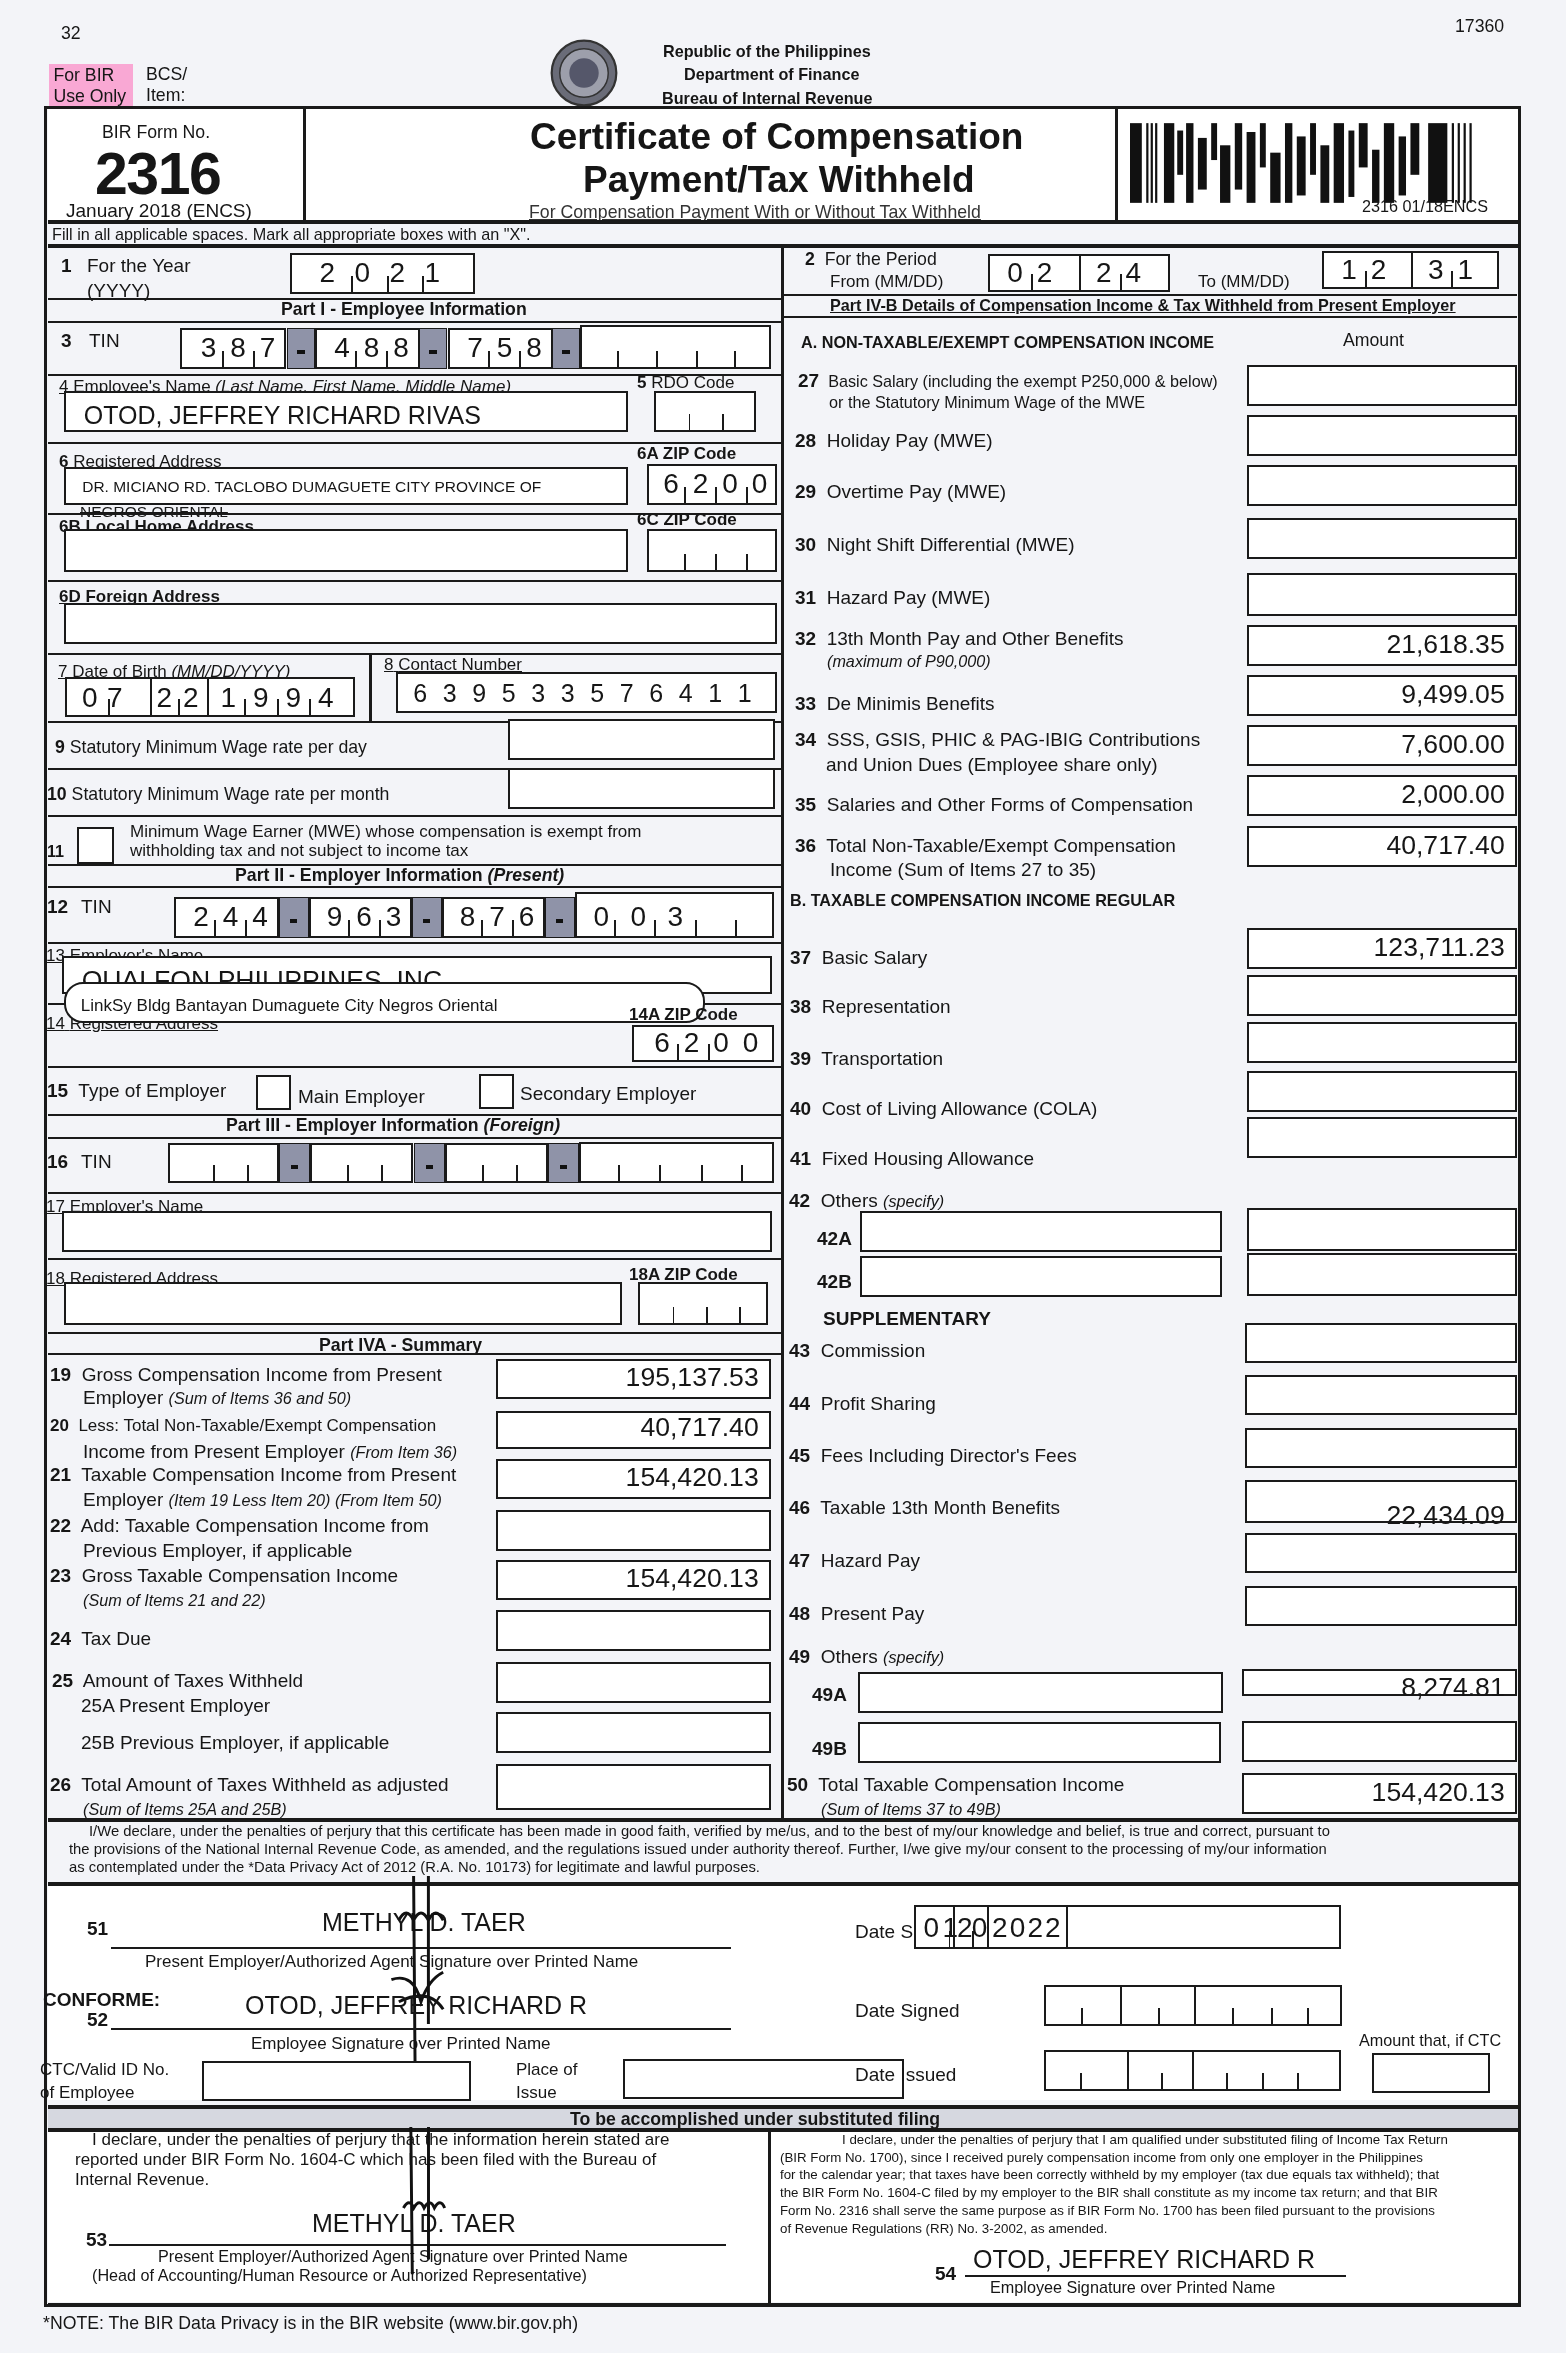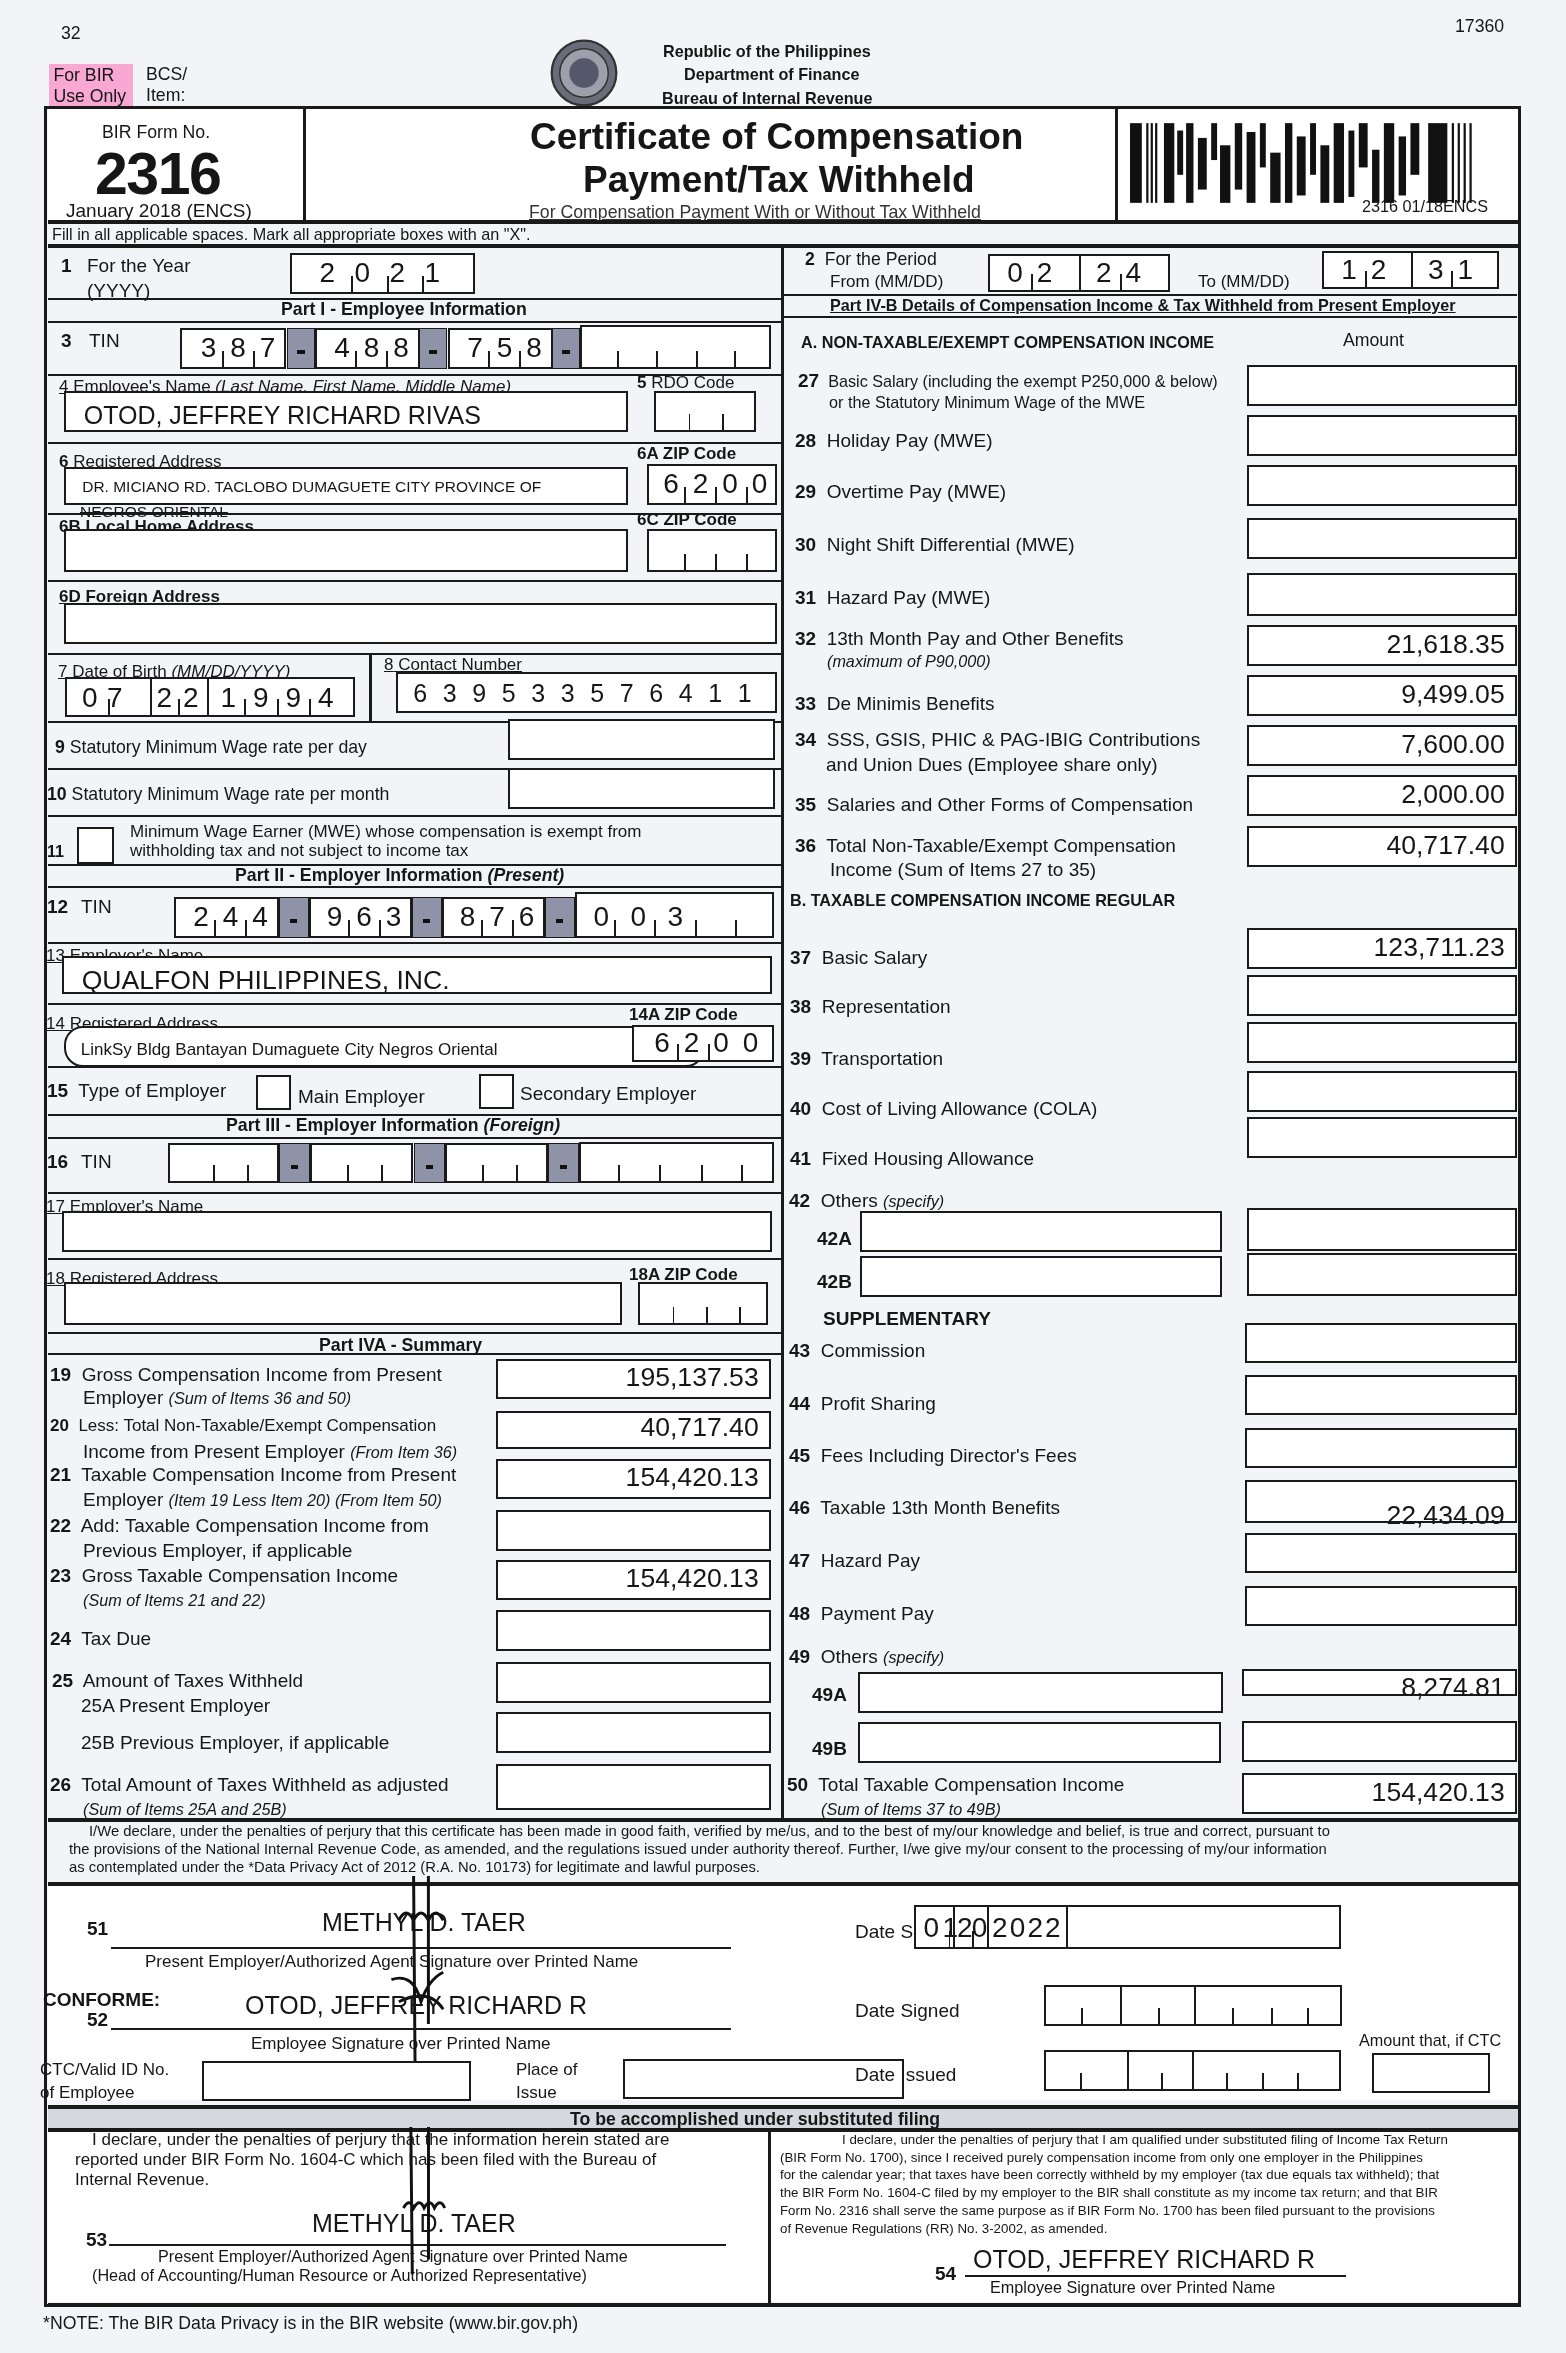--- a/index.html
+++ b/index.html
@@ -321,21 +321,21 @@
 <div class="hlt" style="left:48px;top:942px;width:733px;"></div>
 
 <div class="t lbl u" style="left:46px;top:947px;font-size:17px;"><span>13</span> <span>Employer's Name</span></div>
 <div class="box" style="left:62px;top:956px;width:710px;height:38px;">
   <div class="t" style="left:17.7px;top:8.9px;font-size:26.6px;">QUALFON PHILIPPINES, INC.</div>
 </div>
 
 <div class="hlt" style="left:48px;top:1003px;width:733px;"></div>
 
 <div class="t lbl u" style="left:46px;top:1015px;font-size:17px;"><span>14</span> <span>Registered Address</span></div>
-<div class="box" style="left:64px;top:1026px;width:641px;height:41px;border-radius:19px;">
+<div class="box" style="left:64px;top:982px;width:641px;height:41px;border-radius:19px;">
   <div class="t" style="left:14.8px;top:13.3px;font-size:17px;">LinkSy Bldg Bantayan Dumaguete City Negros Oriental</div>
 </div>
 <div class="t lbl b" style="left:629px;top:1006px;font-size:17px;">14A ZIP Code</div>
 <div class="box" style="left:632px;top:1025px;width:142px;height:37px;">
   <div class="digits" style="left:13.3px;bottom:1.5px;">
       <span style="width:29.5px;">6</span>
       <span style="width:29.5px;">2</span>
       <span style="width:29.5px;">0</span>
       <span style="width:29.5px;">0</span>
     </div>
@@ -599,21 +599,21 @@
       <div class="amt"></div>
     </div>
   <div class="t lbl" style="left:789px;top:1498px;"><span class="num">46</span>&nbsp; <span>Taxable 13th Month Benefits</span></div>
   <div class="box" style="left:1245px;top:1480px;width:272px;height:43px;">
       <div class="amt" style="bottom:-10.3px;">22,434.09</div>
     </div>
   <div class="t lbl" style="left:789px;top:1551px;"><span class="num">47</span>&nbsp; <span>Hazard Pay</span></div>
   <div class="box" style="left:1245px;top:1533px;width:272px;height:40px;">
       <div class="amt"></div>
     </div>
-  <div class="t lbl" style="left:789px;top:1604px;"><span class="num">48</span>&nbsp; <span>Payment Pay</span></div>
+  <div class="t lbl" style="left:789px;top:1604px;"><span class="num">48</span>&nbsp; <span>Present Pay</span></div>
   <div class="box" style="left:1245px;top:1586px;width:272px;height:40px;">
       <div class="amt"></div>
     </div>
 </div>
 
 <div class="t lbl" style="left:789px;top:1647px;"><span class="num">49</span>&nbsp; <span>Others</span> <span class="i sm">(specify)</span></div>
 <div class="t num lbl" style="left:812px;top:1685px;">49A</div>
 <div class="box" style="left:858px;top:1672px;width:365px;height:41px;"></div>
 <div class="box" style="left:1242px;top:1669px;width:275px;height:27px;">
     <div class="amt" style="bottom:-8.9px;">8,274.81</div>

